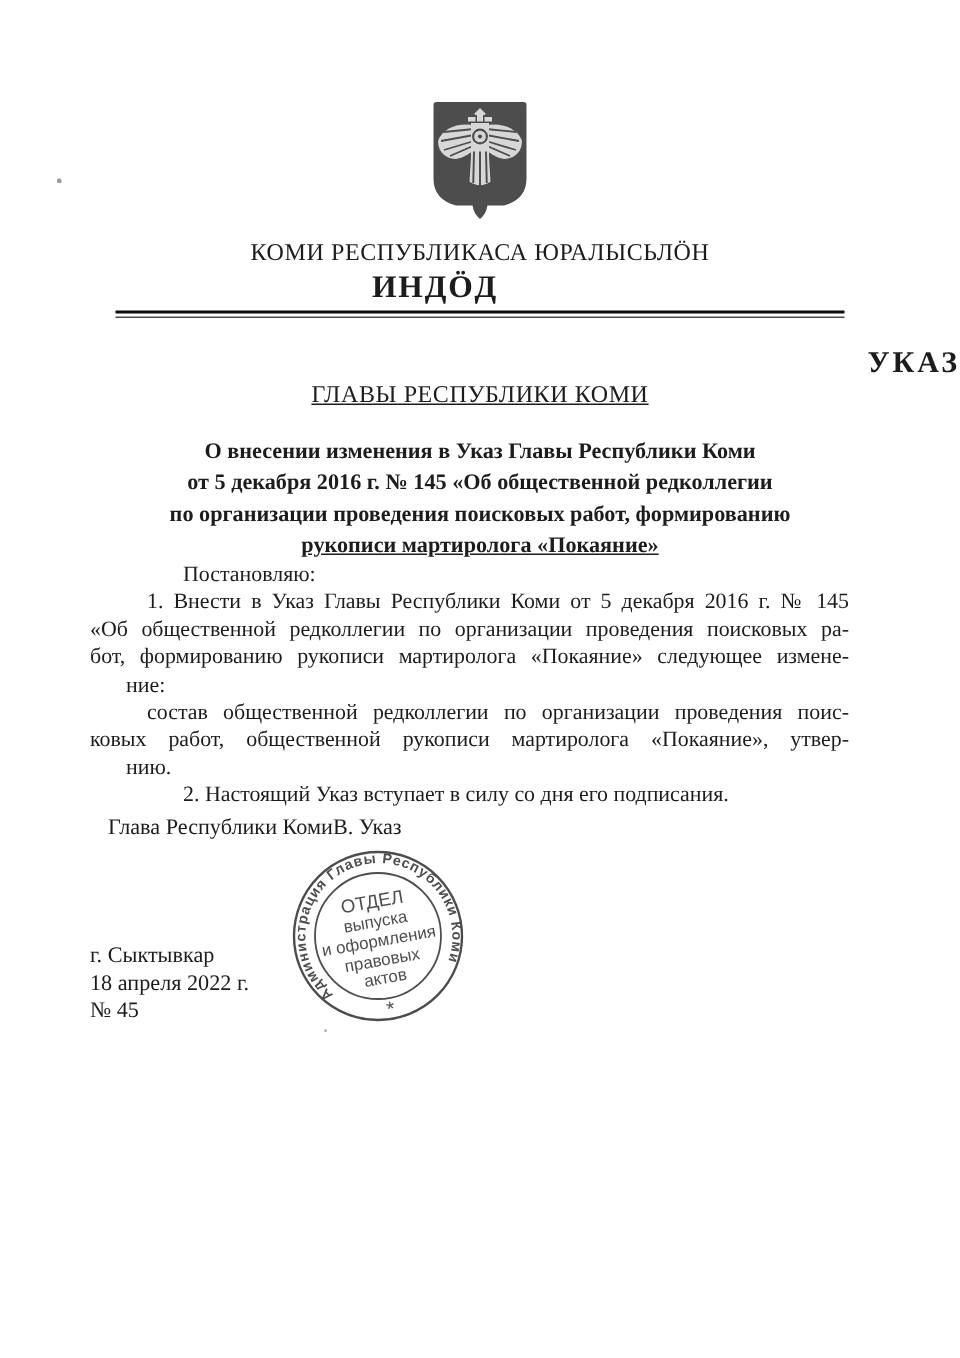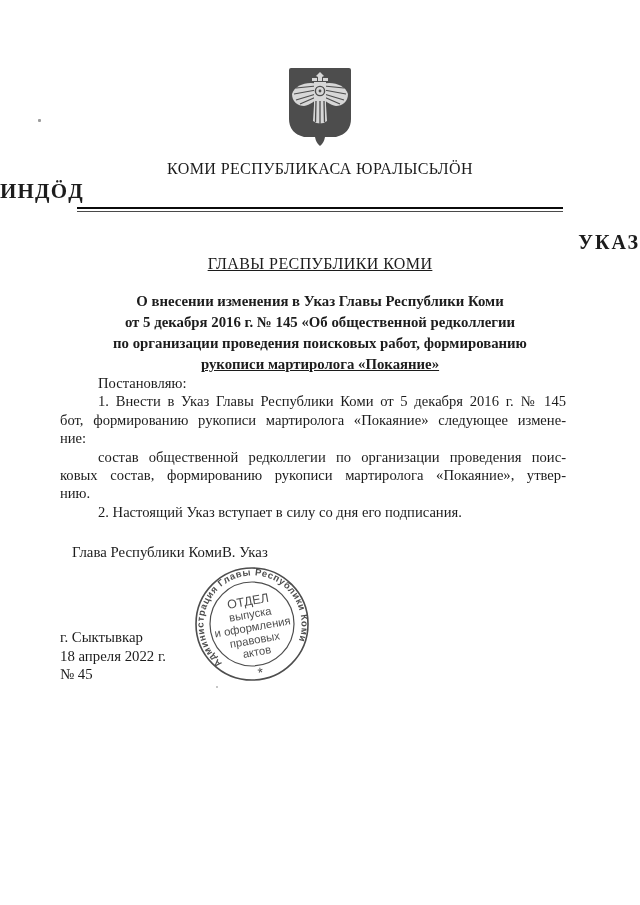--- a/index.html
+++ b/index.html
@@ -9,37 +9,37 @@
     background: #ffffff;
     font-family: "Liberation Serif", "DejaVu Serif", serif;
     color: #1c1c1c;
     overflow: hidden;
   }
   
   .emblem { position:absolute; left:287px; top:67px; width:66px; height:80px; }
   
   .org-line1 { position:absolute; left:0; top:160px; width:640px; text-align:center;
                font-size:16px; letter-spacing:0.4px; }
-  .org-line2 { position:absolute; left:0; top:179px; width:580px; 
+  .org-line2 { position:absolute; left:0; top:179px; width:580px; text-align:center;
                font-size:21px; font-weight:bold; letter-spacing:1.2px; }
   .header-rule { position:absolute; left:77px; top:207px; width:486px; height:2px;
                  border-top:2.5px solid #0b0b0b; border-bottom:1.4px solid #4a4a4a; }
   .decree-type { position:absolute; left:0; top:231px; width:640px; text-align:right;
                  font-size:20px; font-weight:bold; letter-spacing:2px; }
   .decree-authority { position:absolute; left:0; top:255px; width:640px; text-align:center;
                       font-size:16px; letter-spacing:0.4px;text-decoration:underline; }
   
   .subject { position:absolute; left:62px; top:291px; width:516px; text-align:center;
              font-weight:bold; font-size:14.8px; line-height:21px; }
   .subject .u { text-decoration: underline; }
   
   .body-block { position:absolute; left:60px; top:374px; width:506px;
                 font-size:14.6px; line-height:18.4px; }
   .bline { text-align: justify; text-align-last: justify; }
-  .bline.last { text-align-last: left; }
+  .bline.last { text-align-last: left; margin-left: 24px; }
   .bline.indent { text-indent: 38px; }
   
   .sig-row { position:absolute; left:72px; top:544px; width:491px;
              display:flex; font-size:14.8px; }
   
   .stamp { position:absolute; left:192px; top:563px; width:122px; height:126px; opacity:0.88; }
   .stamp text { fill:#353535; font-family:"Liberation Sans","DejaVu Sans",sans-serif; }
   .stamp .ring-txt { font-size:9.5px; letter-spacing:0.6px; font-weight:bold; }
   .stamp .c-big { font-size:12.5px; }
   .stamp .c-sm  { font-size:11.3px; }
@@ -88,24 +88,25 @@
   <div class="subject">
     <div>О внесении изменения в Указ Главы Республики Коми</div>
     <div>от 5 декабря 2016 г. № 145 «Об общественной редколлегии</div>
     <div>по организации проведения поисковых работ, формированию</div>
     <div class="u">рукописи мартиролога «Покаяние»</div>
   </div>
 
   <div class="body-block">
     <div class="bline indent last">Постановляю:</div>
     <div class="bline indent">1. Внести в Указ Главы Республики Коми от 5 декабря 2016 г. № 145</div>
+    <div class="bline">«Об общественной редколлегии по организации проведения поисковых ра-</div>
     <div class="bline">бот, формированию рукописи мартиролога «Покаяние» следующее измене-</div>
     <div class="bline last">ние:</div>
     <div class="bline indent">состав общественной редколлегии по организации проведения поис-</div>
-    <div class="bline">ковых состав, формированию рукописи мартиролога «Покаяние», утвер-</div>
+    <div class="bline">ковых работ, общественной рукописи мартиролога «Покаяние», утвер-</div>
     <div class="bline last">нию.</div>
     <div class="bline indent last">2. Настоящий Указ вступает в силу со дня его подписания.</div>
   </div>
 
   <div class="sig-row">
     <span>Глава Республики Коми</span>
     <span>В. Указ</span>
   </div>
 
   <svg class="stamp" viewBox="0 0 122 126" xmlns="http://www.w3.org/2000/svg">

